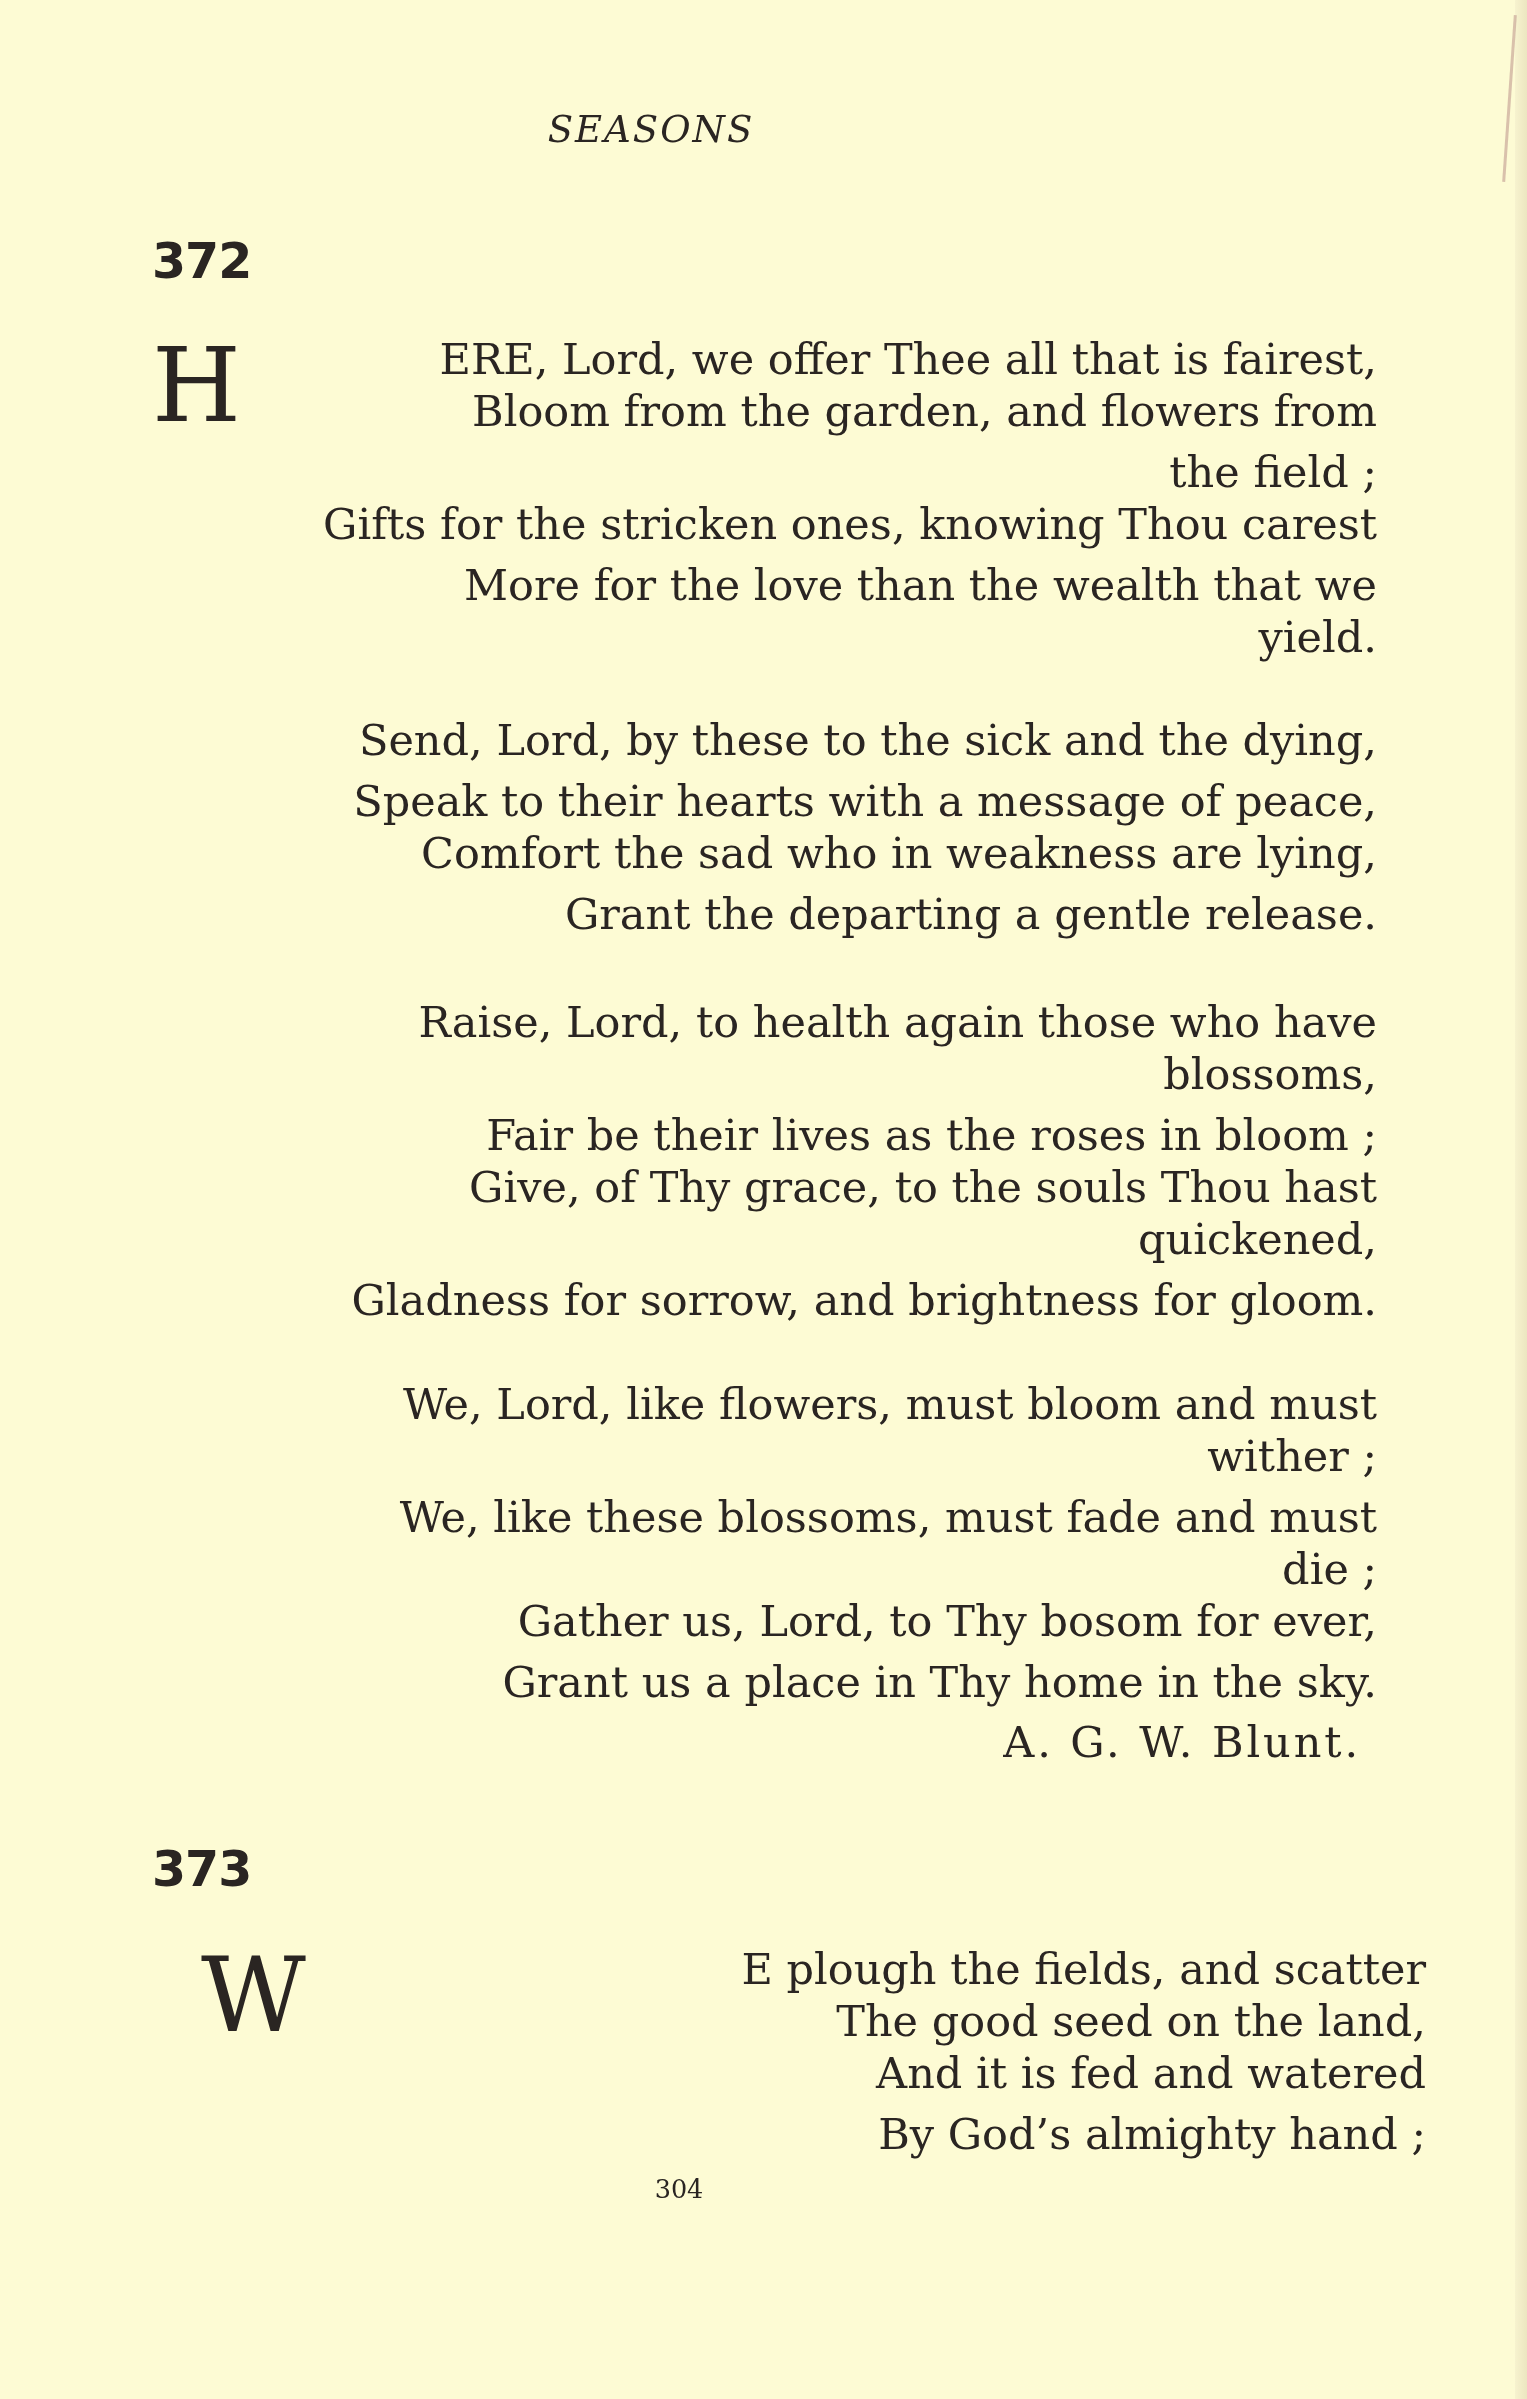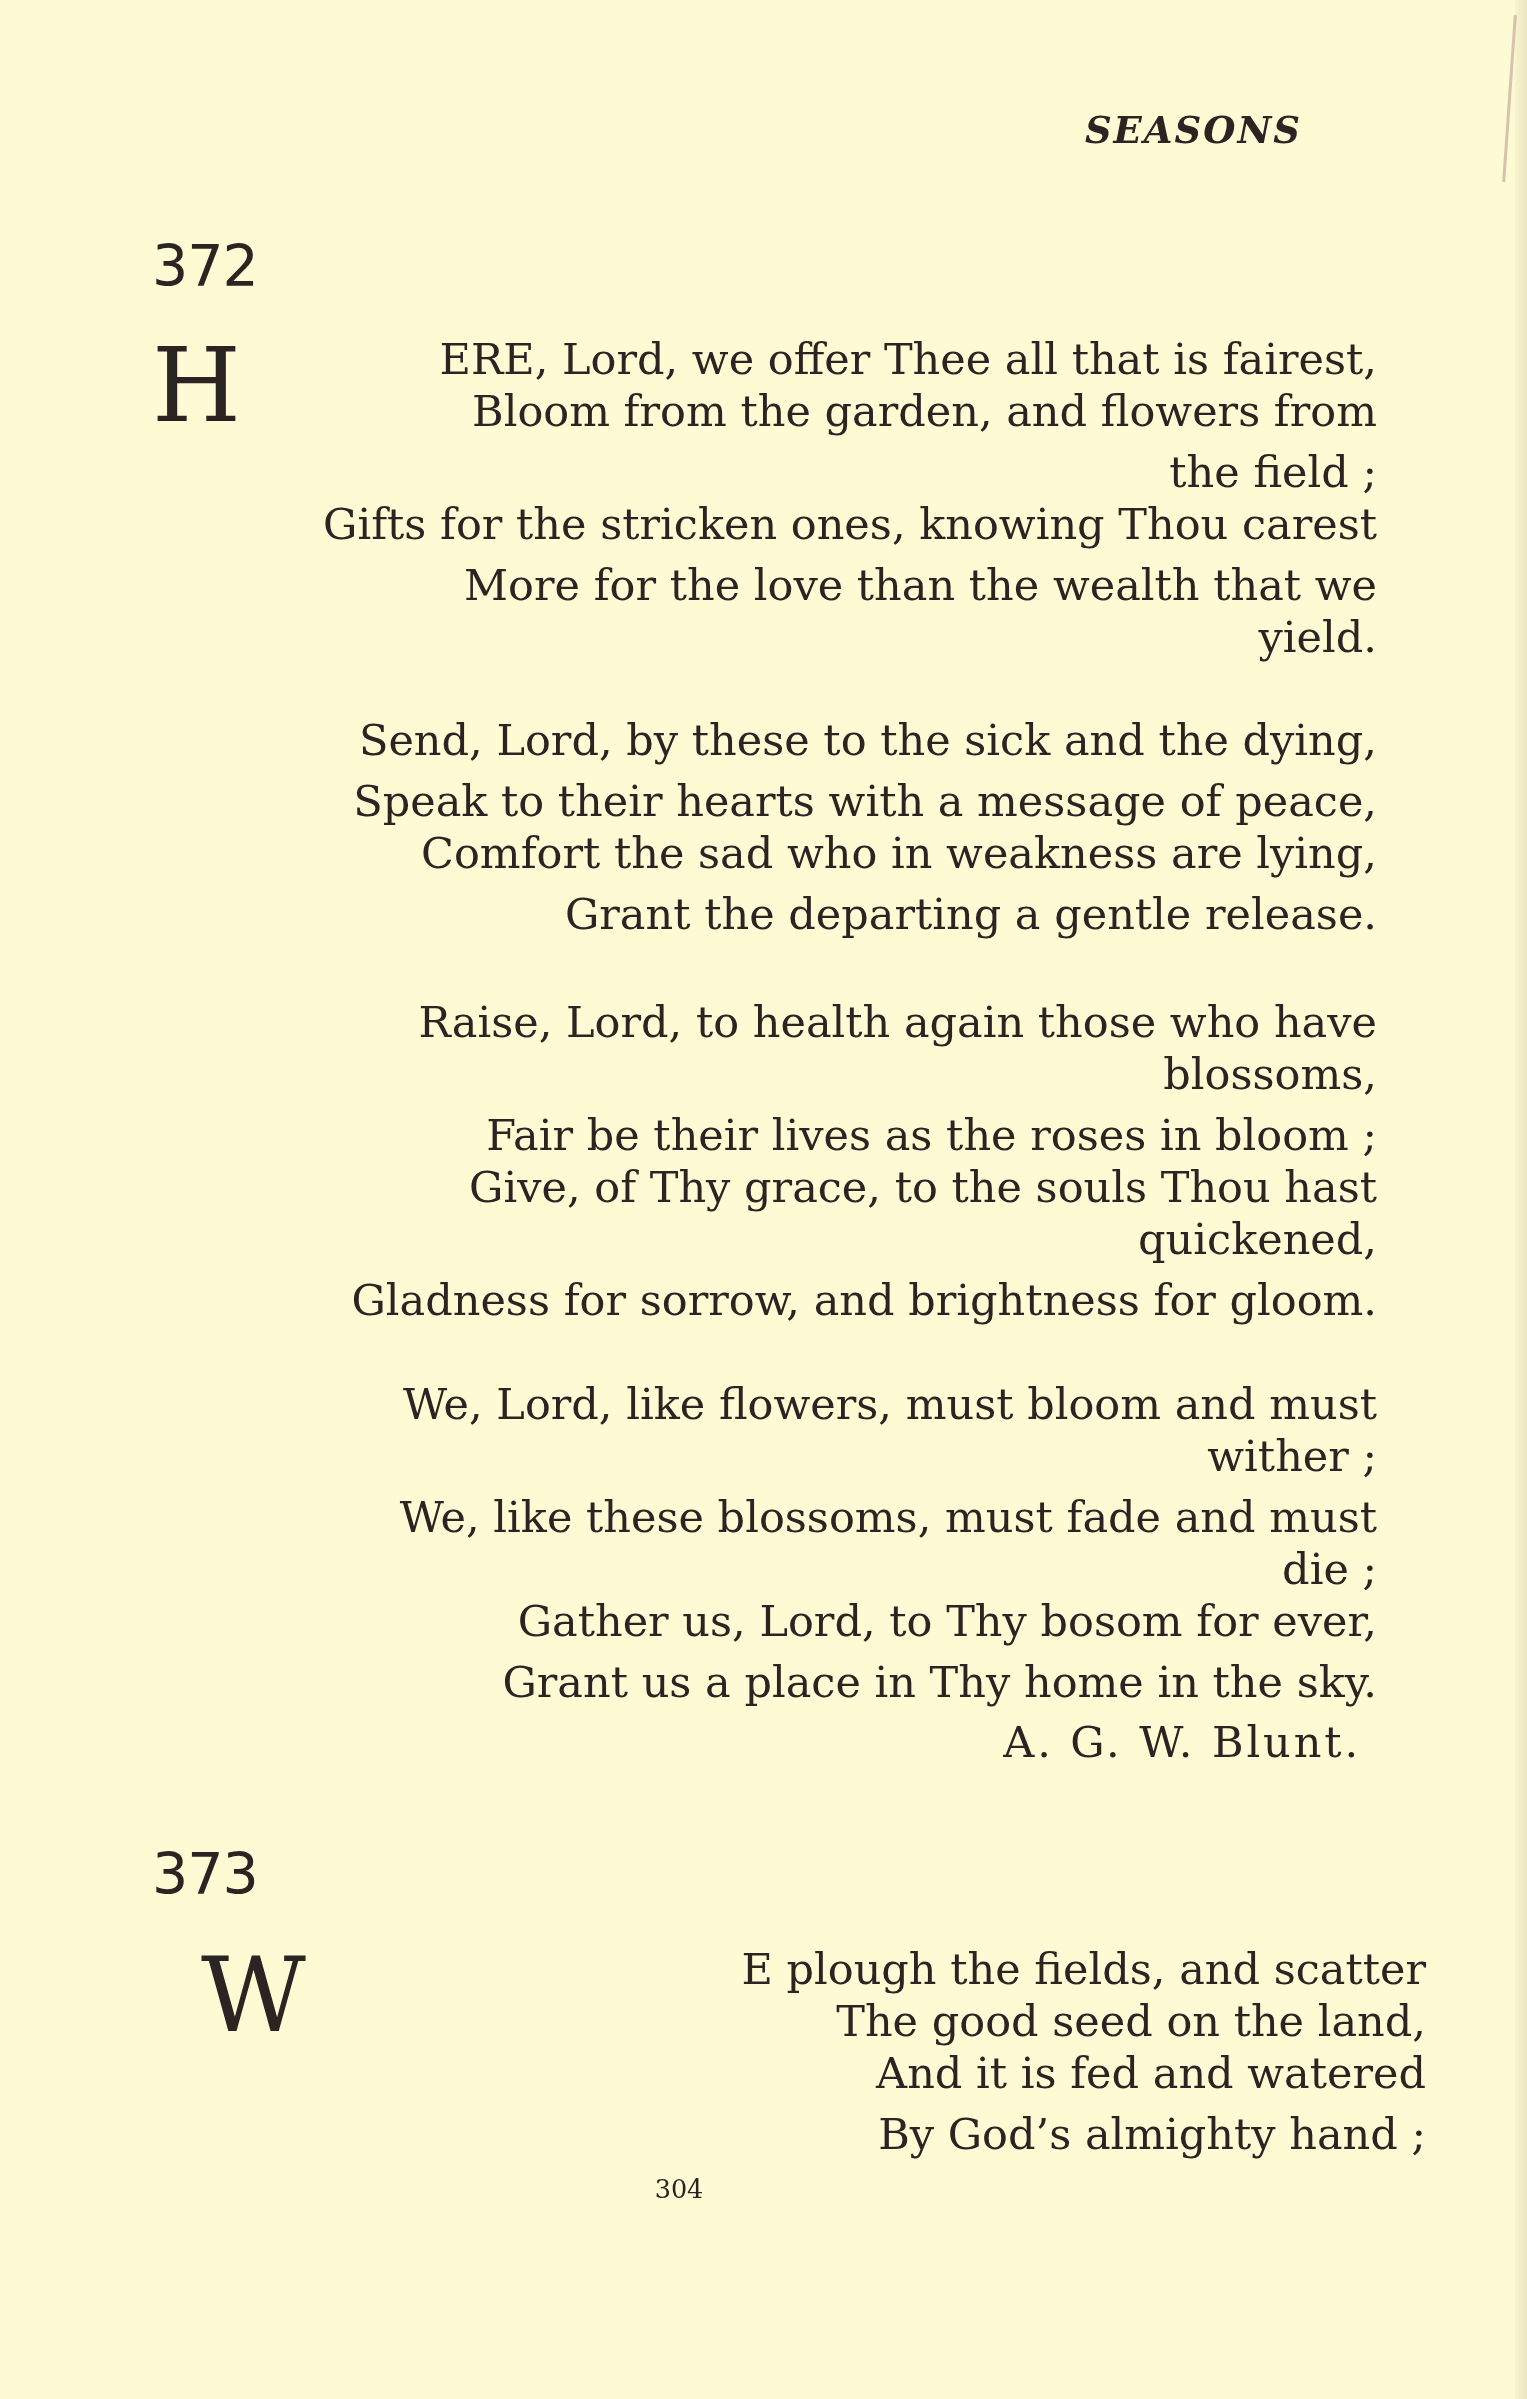--- a/index.html
+++ b/index.html
@@ -13,26 +13,26 @@
   }
   .edge {
     position: absolute; top: 0; right: 0; width: 11.8px; height: 2399px;
     background: linear-gradient(to right, #f7f3cf, #ece6c0);
   }
   .edge-mark {
     position: absolute; top: 14.7px; right: 15.7px; width: 2.9px; height: 167px;
     background: #c9a89a; transform: rotate(4deg); opacity: 0.7;
   }
   .running-head {
-    position: absolute; top: 108px; left: 0; width: 1302px; text-align: right;
-    font-style: italic; font-size: 37px; letter-spacing: 2px; font-weight: bold;
+    position: absolute; top: 108px; left: 0; width: 1302px; text-align: center;
+    font-style: italic; font-size: 37px; letter-spacing: 2px;
   }
   .hymn-num {
     position: absolute; left: 152px; font-family: "DejaVu Sans", sans-serif;
-    font-weight: normal; font-size: 57px; letter-spacing: -1px;
+    font-weight: bold; font-size: 49px; letter-spacing: -1px;
   }
   .verse { position: absolute; left: 152px; width: 1225px; font-size: 43px; line-height: 52px; }
   .line { white-space: nowrap; text-align: right; }
   .i0 { padding-left: 0; }
   .i1 { padding-left: 51px; margin-top: 9px; }
   .i2 { padding-left: 105px; }
   .dropcap-wrap { position: relative; }
   .dropcap {
     position: absolute; left: 0; top: 3.9px; font-size: 102px; line-height: 98px;
   }

